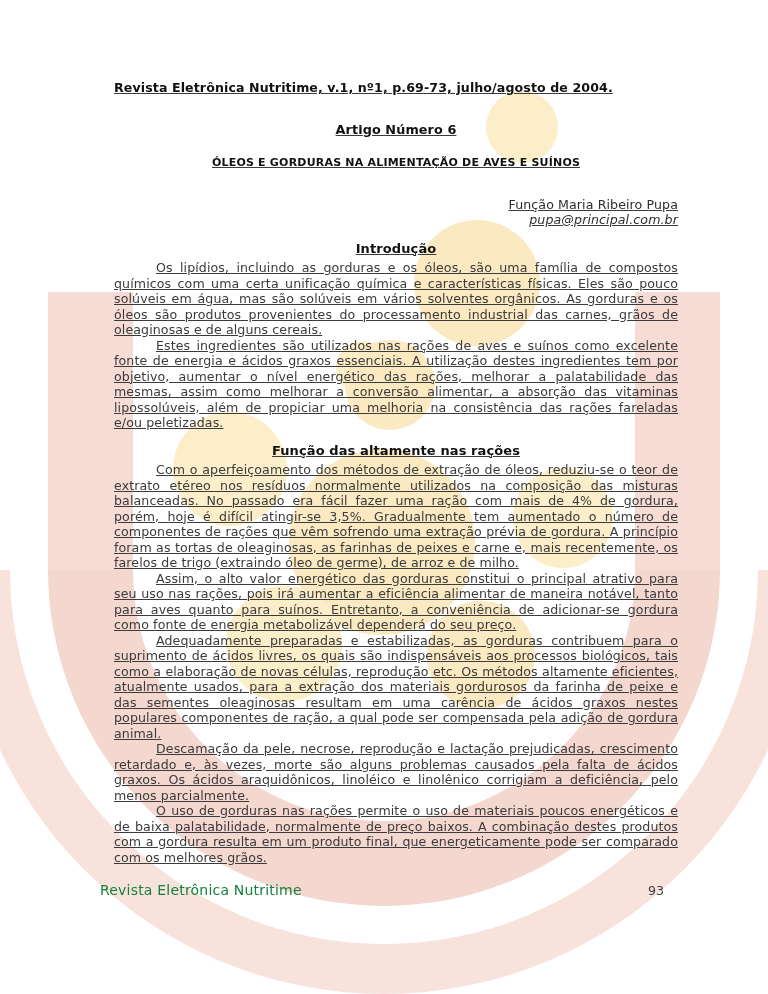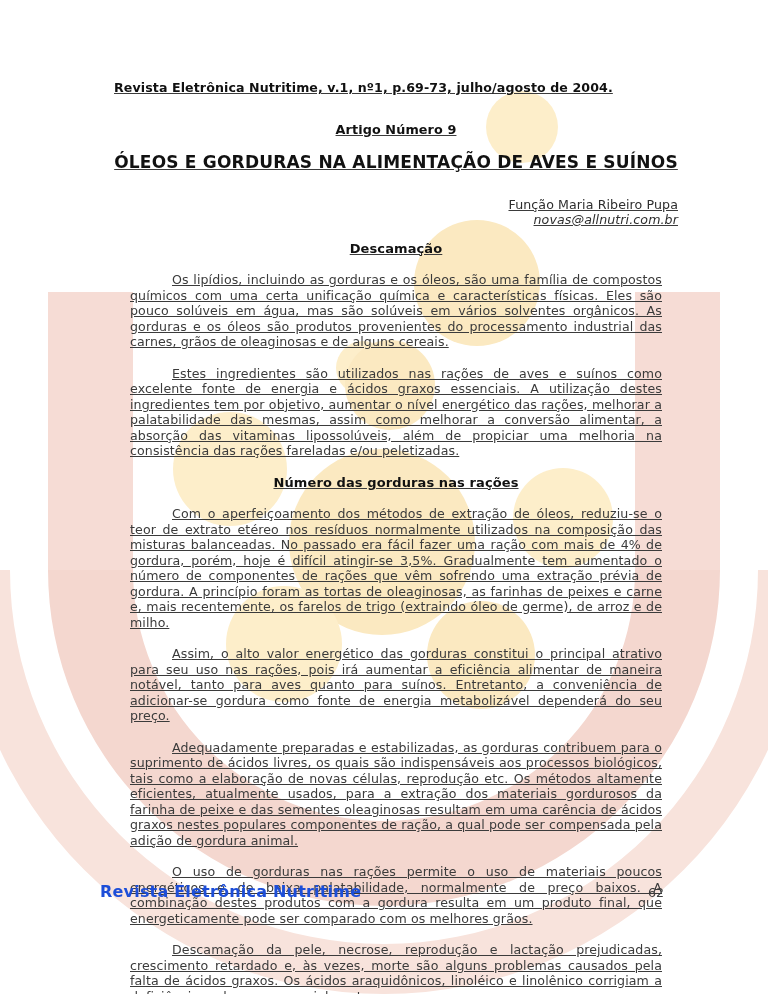--- a/index.html
+++ b/index.html
@@ -14,34 +14,34 @@
   .content{
     position:absolute;left:114px;top:0;width:564px;z-index:1;
     padding-top:80px;
     color:#3b3b3b;
     font-size:12.6px;line-height:15.5px;
     letter-spacing:0.1px;
     text-decoration:underline;
   }
   .journal-header{font-weight:bold;color:#111;font-size:12.6px;}
   .article-number{text-align:center;font-weight:bold;color:#111;margin-top:26px;font-size:12.8px;}
-  .doc-title{text-align:center;font-weight:bold;color:#111;margin:18px 0 0 0;font-size:17px;letter-spacing:0.2px;}
+  .doc-title{text-align:center;font-weight:bold;color:#111;margin:18px 0 0 0;font-size:11px;letter-spacing:0.2px;}
   .author-name{text-align:right;margin-top:26px;color:#2e2e2e;}
   .author-email{text-align:right;font-style:italic;color:#2e2e2e;}
   .section-heading{text-align:center;font-weight:bold;color:#111;font-size:13px;margin:13px 0 4px 0;}
   .section-heading.second{margin-top:12px;}
   p.body-par{
-    margin:16px;text-align:justify;text-indent:42px;
+    margin:0;text-align:justify;text-indent:42px;
   }
   .footer{
     position:absolute;left:100px;right:104px;top:882px;z-index:1;
     display:flex;justify-content:space-between;align-items:baseline;
     font-family:"DejaVu Sans","Liberation Sans",sans-serif;
   }
-  .footer-journal{font-weight:bold;color:#1d4ed8;font-size:16px;letter-spacing:0.2px;}
+  .footer-journal{font-weight:normal;color:#15803d;font-size:14px;letter-spacing:0.2px;}
   .page-number{color:#3d3d3d;font-size:12.6px;}
 </style>
 </head>
 <body>
 
 <div class="page">
 
   <svg class="watermark" width="768" height="994" viewBox="0 0 768 994" xmlns="http://www.w3.org/2000/svg">
 
     <path d="M-40,570 A424,424 0 0 0 808,570 L758,570 A374,374 0 0 1 10,570 Z" fill="#f8e3dc"></path>
@@ -58,39 +58,39 @@
     <circle cx="230" cy="469" r="57" fill="#fdeeca"></circle>
     <circle cx="382" cy="542" r="93" fill="#fbe9c1"></circle>
     <circle cx="563" cy="518" r="50" fill="#fdeeca"></circle>
     <circle cx="284" cy="644" r="58" fill="#fdeeca"></circle>
     <circle cx="481" cy="655" r="54" fill="#fbe9c1"></circle>
   </svg>
 
   <div class="content">
     <div class="journal-header">Revista Eletrônica Nutritime, v.1, nº1, p.69-73, julho/agosto de 2004.</div>
 
-    <div class="article-number">Artigo Número 9</div>
+    <div class="article-number">Artigo Número 6</div>
 
     <div class="doc-title">ÓLEOS E GORDURAS NA ALIMENTAÇÃO DE AVES E SUÍNOS</div>
 
     <div class="author-name">Função Maria Ribeiro Pupa</div>
-    <div class="author-email">novas@allnutri.com.br</div>
+    <div class="author-email">pupa@principal.com.br</div>
 
-    <div class="section-heading">Descamação</div>
+    <div class="section-heading">Introdução</div>
 
     <p class="body-par">Os lipídios, incluindo as gorduras e os óleos, são uma família de compostos químicos com uma certa unificação química e características físicas. Eles são pouco solúveis em água, mas são solúveis em vários solventes orgânicos. As gorduras e os óleos são produtos provenientes do processamento industrial das carnes, grãos de oleaginosas e de alguns cereais.</p>
     <p class="body-par">Estes ingredientes são utilizados nas rações de aves e suínos como excelente fonte de energia e ácidos graxos essenciais. A utilização destes ingredientes tem por objetivo, aumentar o nível energético das rações, melhorar a palatabilidade das mesmas, assim como melhorar a conversão alimentar, a absorção das vitaminas lipossolúveis, além de propiciar uma melhoria na consistência das rações fareladas e/ou peletizadas.</p>
 
-    <div class="section-heading second">Número das gorduras nas rações</div>
+    <div class="section-heading second">Função das altamente nas rações</div>
 
     <p class="body-par">Com o aperfeiçoamento dos métodos de extração de óleos, reduziu-se o teor de extrato etéreo nos resíduos normalmente utilizados na composição das misturas balanceadas. No passado era fácil fazer uma ração com mais de 4% de gordura, porém, hoje é difícil atingir-se 3,5%. Gradualmente tem aumentado o número de componentes de rações que vêm sofrendo uma extração prévia de gordura. A princípio foram as tortas de oleaginosas, as farinhas de peixes e carne e, mais recentemente, os farelos de trigo (extraindo óleo de germe), de arroz e de milho.</p>
     <p class="body-par">Assim, o alto valor energético das gorduras constitui o principal atrativo para seu uso nas rações, pois irá aumentar a eficiência alimentar de maneira notável, tanto para aves quanto para suínos. Entretanto, a conveniência de adicionar-se gordura como fonte de energia metabolizável dependerá do seu preço.</p>
     <p class="body-par">Adequadamente preparadas e estabilizadas, as gorduras contribuem para o suprimento de ácidos livres, os quais são indispensáveis aos processos biológicos, tais como a elaboração de novas células, reprodução etc. Os métodos altamente eficientes, atualmente usados, para a extração dos materiais gordurosos da farinha de peixe e das sementes oleaginosas resultam em uma carência de ácidos graxos nestes populares componentes de ração, a qual pode ser compensada pela adição de gordura animal.</p>
+    <p class="body-par">Descamação da pele, necrose, reprodução e lactação prejudicadas, crescimento retardado e, às vezes, morte são alguns problemas causados pela falta de ácidos graxos. Os ácidos araquidônicos, linoléico e linolênico corrigiam a deficiência, pelo menos parcialmente.</p>
     <p class="body-par">O uso de gorduras nas rações permite o uso de materiais poucos energéticos e de baixa palatabilidade, normalmente de preço baixos. A combinação destes produtos com a gordura resulta em um produto final, que energeticamente pode ser comparado com os melhores grãos.</p>
-    <p class="body-par">Descamação da pele, necrose, reprodução e lactação prejudicadas, crescimento retardado e, às vezes, morte são alguns problemas causados pela falta de ácidos graxos. Os ácidos araquidônicos, linoléico e linolênico corrigiam a deficiência, pelo menos parcialmente.</p>
   </div>
 
   <div class="footer">
     <span class="footer-journal">Revista Eletrônica Nutritime</span>
-    <span class="page-number">62</span>
+    <span class="page-number">93</span>
   </div>
 
 </div>
 
 </body></html>

